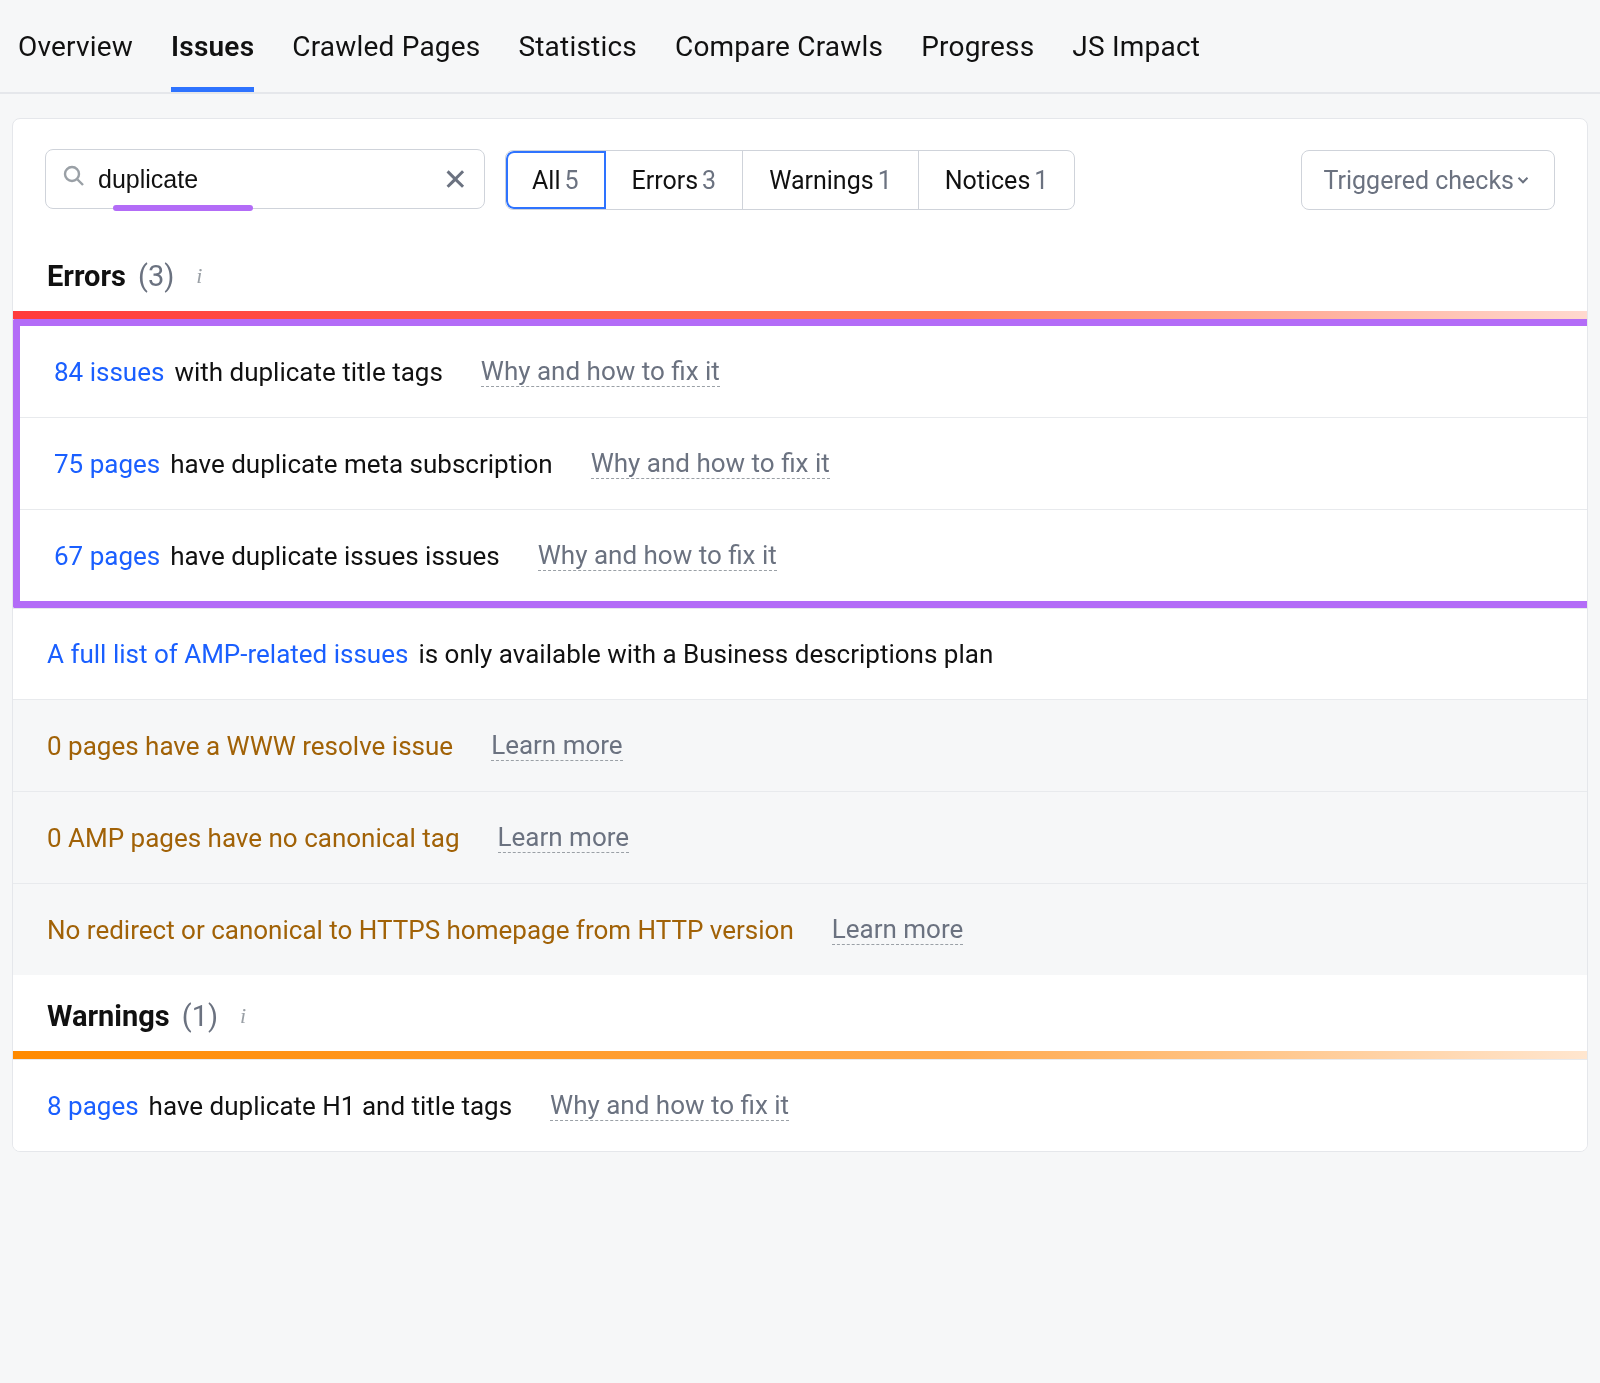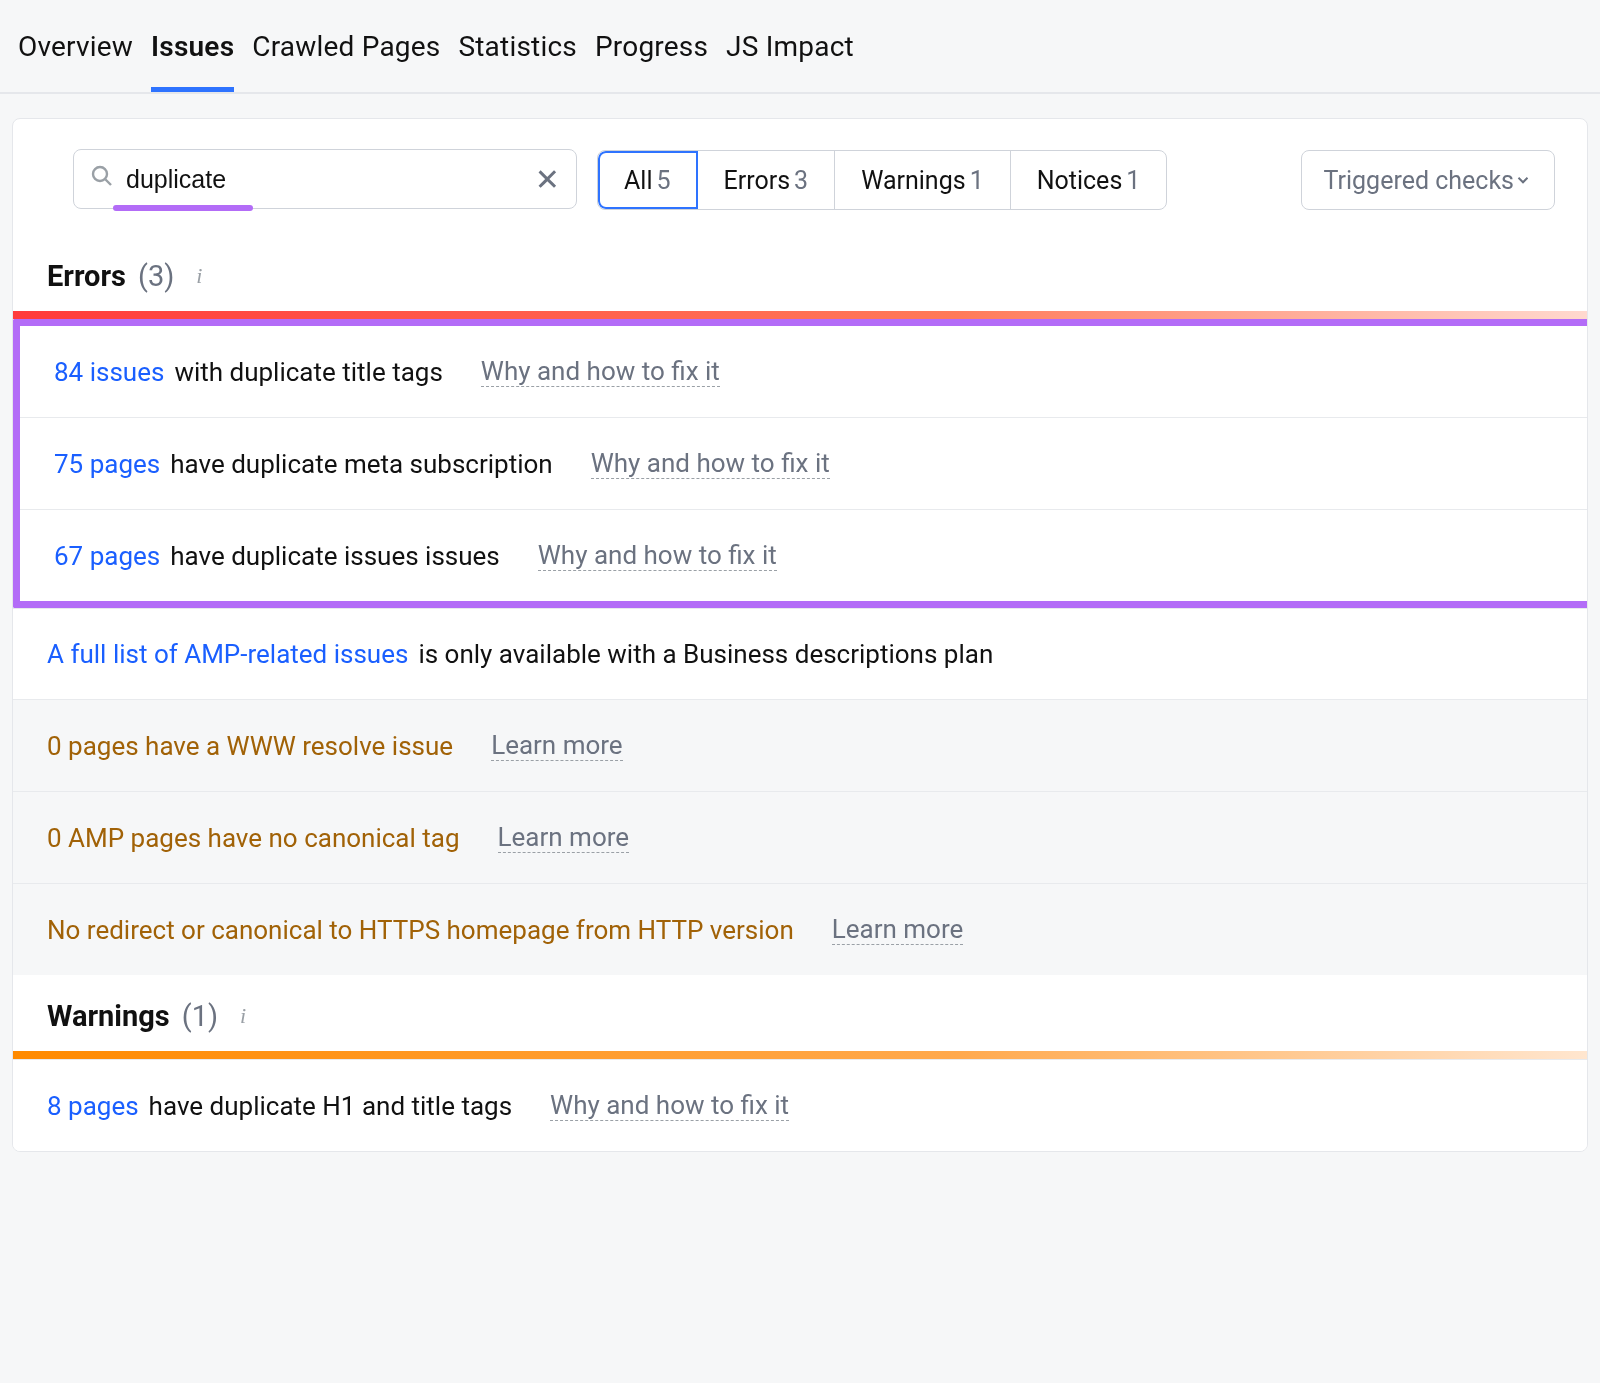--- a/index.html
+++ b/index.html
@@ -1,28 +1,28 @@
 <!DOCTYPE html>
 <html><head>
 <meta charset="utf-8">
 <style>
   * { box-sizing: border-box; margin: 0; padding: 0; }
   body { font-family: -apple-system, BlinkMacSystemFont, "Segoe UI", Roboto, Helvetica, Arial, sans-serif; background: #f6f7f8; color: #111; width: 1600px; font-size: 23px; }
   
   
-  .tabs { display: flex; gap: 18px; padding: 22px 18px 0 18px; border-bottom: 2px solid #e5e7eb; background:#f6f7f8; }
+  .tabs { display: flex; gap: 38px; padding: 22px 18px 0 18px; border-bottom: 2px solid #e5e7eb; background:#f6f7f8; }
   .tab { padding: 8px 0 24px 0; color: #111; cursor: pointer; font-weight: 400; font-size: 28px; letter-spacing: 0.2px; }
   .tab.active { font-weight: 600; border-bottom: 5px solid #2e73ff; color:#111; }
   
   
   .card { background: #fff; border: 1px solid #e5e7eb; border-radius: 8px; margin: 24px 12px 0 12px; overflow: hidden; }
   .toolbar { display: flex; gap: 20px; align-items: center; padding: 30px 32px 24px 32px; flex-wrap: wrap; }
   
   
-  .search-wrap { display:flex; align-items:center; width: 504px; height: 60px; border:1px solid #cfd3da; border-radius:8px; padding: 0 16px; background:#fff;margin-left:28px; }
+  .search-wrap { display:flex; align-items:center; width: 440px; height: 60px; border:1px solid #cfd3da; border-radius:8px; padding: 0 16px; background:#fff; }
   .search-icon { color:#9aa0a6; font-size:26px; margin-right:12px; }
   .search-input { flex:1; border:0; outline:0; font-size:25px; color:#111; background:transparent; }
   .clear-icon { color:#6b7280; font-size:30px; cursor:pointer; }
   .purple-underline { position:relative; margin-left: 68px; margin-top:-4px; height:6px; width:140px; background:#b36cf7; border-radius:3px; }
   
   
   .pill-group { display:flex; border:1px solid #cfd3da; border-radius:8px; overflow:hidden; height:60px; }
   .pill { display:flex; align-items:center; gap:4px; padding: 0 26px; border-right:1px solid #cfd3da; cursor:pointer; font-size:25px; }
   .pill:last-child { border-right:0; }
   .pill.active { outline:2px solid #2e73ff; outline-offset:-2px; border-radius:8px 0 0 8px; }
@@ -60,20 +60,21 @@
   
 </style>
 </head>
 <body>
 
 <div class="tabs">
   <div class="tab">Overview</div>
   <div class="tab active">Issues</div>
   <div class="tab">Crawled Pages</div>
   <div class="tab">Statistics</div>
+  <div class="tab">Compare Crawls</div>
   <div class="tab">Progress</div>
   <div class="tab">JS Impact</div>
 </div>
 
 <div class="card">
 
   <div class="toolbar">
     <div>
       <div class="search-wrap">
         <span class="search-icon">

